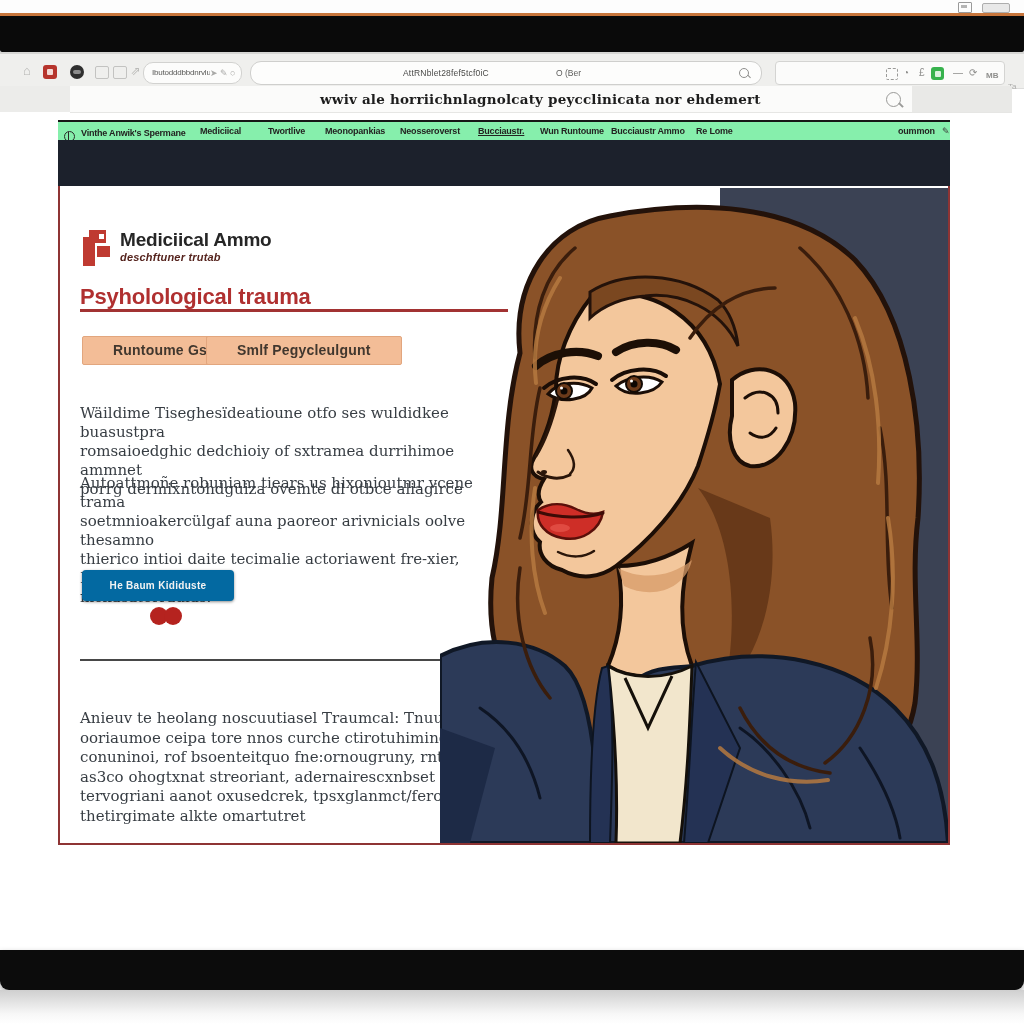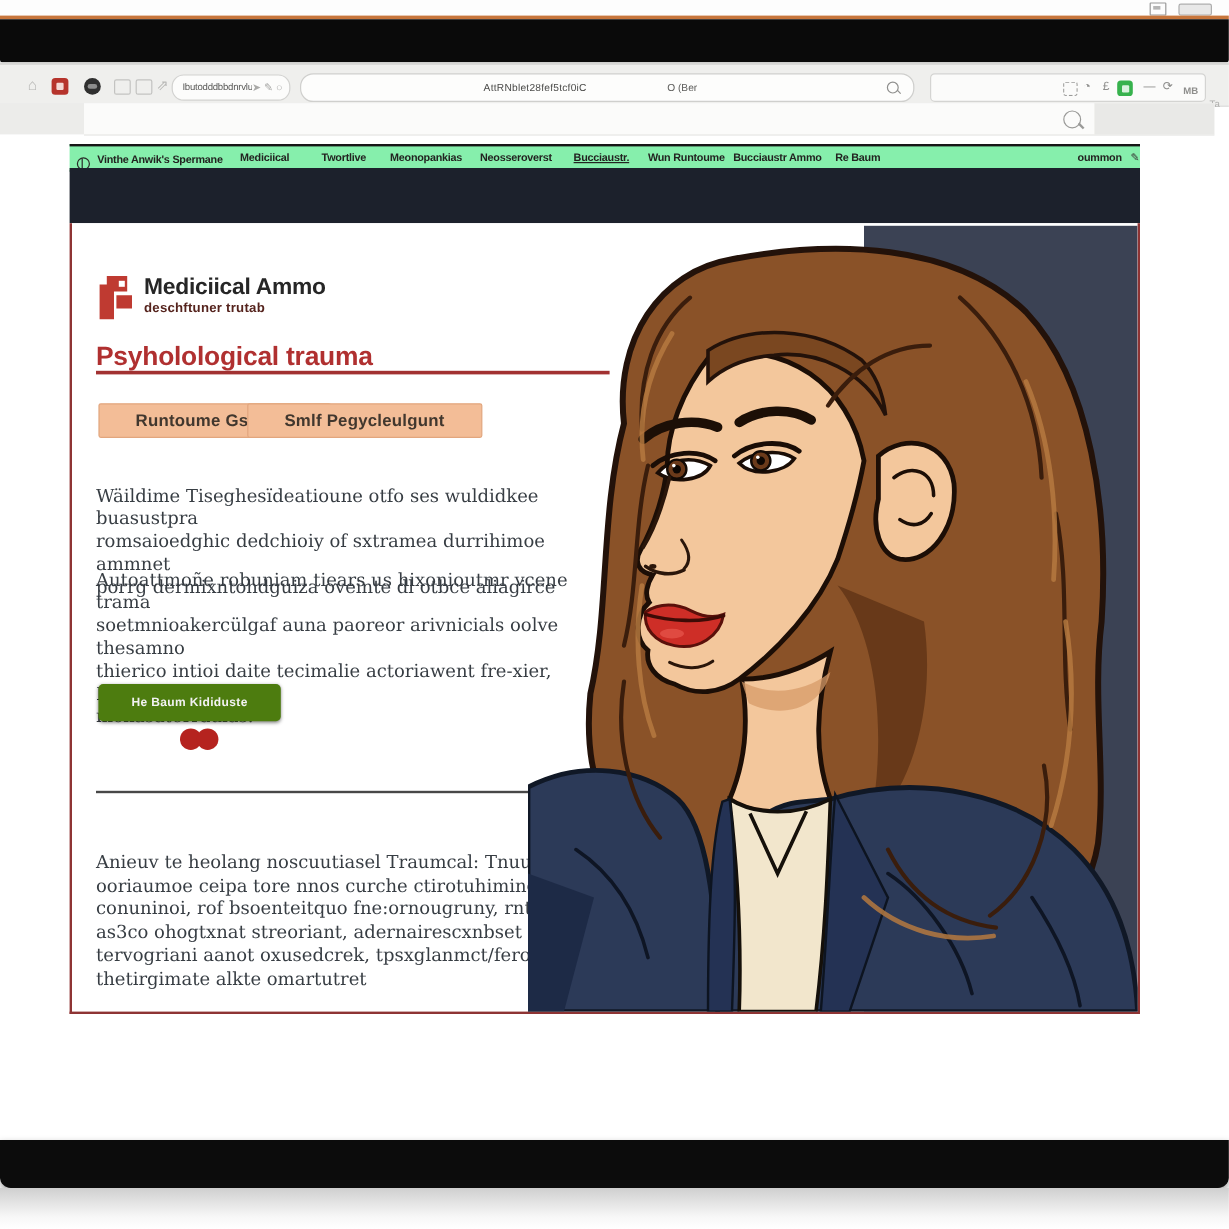--- a/index.html
+++ b/index.html
@@ -54,30 +54,30 @@
   .nav-brand{left:8px;}
   .nav-globe{left:-2px;top:5px;width:9px;height:9px;border:1.3px solid #2a2a28;border-radius:50%;display:inline-block;position:relative;margin-right:4px;vertical-align:-1px;}
   .nav-globe::after{content:"";position:absolute;left:3px;top:0;width:1.3px;height:8px;background:#2a2a28;}
   .nav-action{left:840px;}
   .nav-pen{left:884px;top:4px;font-size:9px;color:#3a3a38;}
   .hero-band{left:58px;top:140px;width:892px;height:46px;background:#1c212c;}
   .card{left:58px;top:186px;width:888px;height:657px;background:#ffffff;border:2px solid #8e3434;border-top:none;}
   
   .logo-mark{left:80px;top:228px;}
   .logo-title{left:120px;top:229px;font-size:19px;font-weight:bold;color:#262626;letter-spacing:-0.2px;}
-  .logo-sub{left:120px;top:251px;font-size:11px;font-weight:bold;color:#55231d;letter-spacing:.2px;}
+  .logo-sub{left:120px;top:251px;font-size:11px;font-weight:bold;color:#55231d;letter-spacing:.2px;font-style:italic;}
   .heading{left:80px;top:284px;font-size:22px;font-weight:bold;color:#b03030;letter-spacing:-0.2px;}
   .heading-rule{left:80px;top:309px;width:428px;height:3px;background:#a23232;z-index:1;}
   .chip{top:336px;height:27px;background:#f3bd97;border:1px solid #e2a67e;border-radius:2px;font-size:14px;font-weight:bold;color:#41372e;text-align:center;line-height:27px;letter-spacing:.2px;cursor:pointer;padding:0 30px;}
   .chip1{left:82px;min-width:88px;}
   .chip2{left:206px;min-width:84px;}
   .para{font-family:"DejaVu Serif",serif;color:#373d43;white-space:pre-line;margin-top:12px;}
   .para1{left:80px;top:392px;width:390px;font-size:15px;line-height:19px;}
   .para2{left:80px;top:462px;width:400px;font-size:15px;line-height:19px;}
-  .cta{left:82px;top:570px;width:152px;height:31px;background:#4d7c0f;border-radius:4px;color:#f2f2f2;font-size:10px;font-weight:bold;text-align:center;line-height:31px;letter-spacing:.3px;box-shadow:0 1px 3px rgba(0,0,0,.45);cursor:pointer;}
+  .cta{left:82px;top:570px;width:152px;height:31px;background:#0369a1;border-radius:4px;color:#f2f2f2;font-size:10px;font-weight:bold;text-align:center;line-height:31px;letter-spacing:.3px;box-shadow:0 1px 3px rgba(0,0,0,.45);cursor:pointer;}
   .dot{top:607px;width:18px;height:18px;border-radius:50%;background:#b5231f;cursor:pointer;}
   .dot1{left:150px;}
   .dot2{left:164px;}
   .divider{left:80px;top:659px;width:392px;height:2px;background:#474747;}
   .para3{left:80px;top:697px;width:415px;font-size:15px;line-height:19.5px;}
   .illustration{left:440px;top:188px;z-index:2;}
 </style>
 </head>
 <body>
 
@@ -113,34 +113,35 @@
     <span class="abs rt-green"></span>
     <span class="abs rt-ic" style="left:177px;">—</span>
     <span class="abs rt-ic" style="left:193px;">⟳</span>
     <span class="abs rt-ic rt-mb" style="left:210px;">MB</span>
   </div>
   <span class="abs tb-tail">Ta</span>
 </div>
 
 <div class="abs search-ledge"></div>
 <div class="abs searchbar">
+  <span class="abs search-text">wwiv ale horriichnlagnolcaty peycclinicata nor ehdemert</span>
   <span class="abs search-mag"></span>
   <div class="abs search-right"></div>
 </div>
 
 <div class="abs site-nav">
   <span class="abs nav-item nav-brand"><span class="nav-globe"></span><span>Vinthe Anwik's Spermane</span></span>
   <span class="abs nav-item" style="left:142px;">Mediciical</span>
   <span class="abs nav-item" style="left:210px;">Twortlive</span>
   <span class="abs nav-item" style="left:267px;">Meonopankias</span>
   <span class="abs nav-item" style="left:342px;">Neosseroverst</span>
   <span class="abs nav-item" style="left:420px;text-decoration:underline;">Bucciaustr.</span>
   <span class="abs nav-item" style="left:482px;">Wun Runtoume</span>
   <span class="abs nav-item" style="left:553px;">Bucciaustr Ammo</span>
-  <span class="abs nav-item" style="left:638px;">Re Baum</span>
+  <span class="abs nav-item" style="left:638px;">Re Lome</span>
   <span class="abs nav-item nav-action">oummon</span>
   <span class="abs nav-pen">✎</span>
 </div>
 <div class="abs hero-band"></div>
 <div class="abs card"></div>
 
 <div class="abs logo-mark">
   <svg width="34" height="40" viewBox="0 0 34 40">
     <path d="M3 9 h12 v29 h-12 z" fill="#bf3a31"></path>
     <path d="M9 2 h17 v13 h-17 z" fill="#bf3a31"></path>

